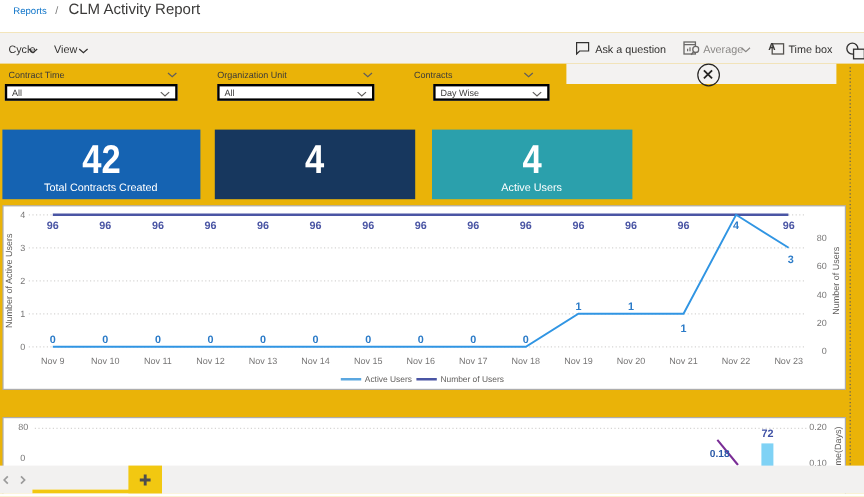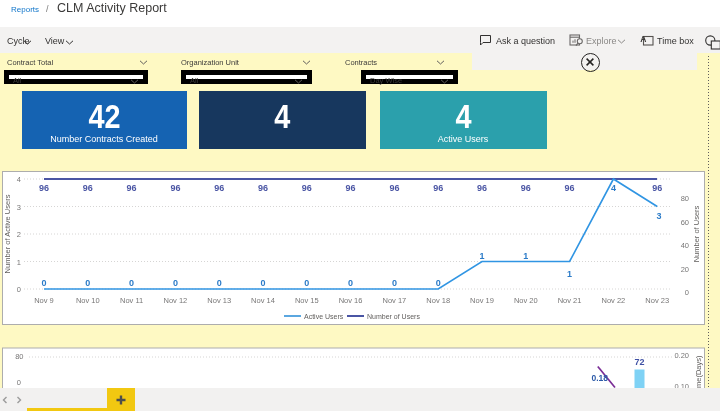--- a/index.html
+++ b/index.html
@@ -1,36 +1,36 @@
 <!DOCTYPE html>
 <html><head>
 <meta charset="utf-8">
 <style>
 * { margin:0; padding:0; box-sizing:border-box; }
 body { font-family:"Liberation Sans", sans-serif; background:#fff; }
-#app { position:relative; width:720px; height:411px; background:#fef9c3; overflow:hidden; }
+#app { position:relative; width:720px; height:411px; background:#eab308; overflow:hidden; }
 .abs { position:absolute; }
 
 #crumb { position:absolute; left:0; top:0; width:720px; height:27px; background:#fff; }
 #crumb .rep { position:absolute; left:11px; top:5px; font-size:8px; color:#1176ca; }
 #crumb .sl { position:absolute; left:46px; top:4px; font-size:9px; color:#7a7a7a; }
 #crumb .ttl { position:absolute; left:57px; top:1px; font-size:12.5px; font-weight:500; color:#3b3a39; }
 
 #menu { position:absolute; left:0; top:27px; width:720px; height:26px; background:#f3f2f1; font-size:9px; color:#323130; }
 #menu .it { position:absolute; top:9px; }
 
 #fgray { position:absolute; left:472px; top:53px; width:225px; height:17px; background:#f3f2f1; }
 .flabel { position:absolute; top:58px; font-size:7.5px; color:#3b3a39; }
 .fchev { position:absolute; top:60px; }
-.fdrop { position:absolute; top:70px; height:14px; border:5px solid #000000; background:#fff; font-size:7.5px; color:#3b3a39; line-height:12px; padding-left:4px; }
+.fdrop { position:absolute; top:70px; height:14px; border:2px solid #000000; background:#fff; font-size:7.5px; color:#3b3a39; line-height:12px; padding-left:4px; }
 .fdrop svg { position:absolute; right:4px; top:4px; }
 
 #closeb { position:absolute; left:581px; top:53px; width:19px; height:19px; border:1.8px solid #252423; border-radius:50%; }
 
-.card { position:absolute; top:91px; height:57.5px; color:#fff; text-align:center;margin-left:20px; }
+.card { position:absolute; top:108px; height:57.5px; color:#fff; text-align:center; }
 .card .num { position:absolute; left:0; right:0; top:7px; font-size:33.5px; font-weight:bold; transform:scaleX(0.86); }
 .card .lbl { position:absolute; left:0; right:0; bottom:5px; font-size:9px; }
 
 #tabbar { position:absolute; left:0; top:387.5px; width:720px; height:24.5px; background:#f2f1f0; }
 #tab1 { position:absolute; left:27px; top:0; width:80px; height:20.5px; background:#fff; text-align:center; font-size:8.5px; font-weight:700; color:#252423; line-height:25px;margin-top:20px; }
 #tabplus { position:absolute; left:107px; top:0; width:28px; height:24.5px; background:#f2c811; }
 #tabline { position:absolute; left:27px; top:20.5px; width:108px; height:4px; background:#f2c811; }
 </style>
 </head>
 <body>
@@ -57,39 +57,39 @@
       </svg>
     <span class="it" style="left:496px;">Ask a question</span>
 
     <svg class="abs" style="left:569px;top:7px;" width="14" height="14" viewBox="0 0 14 14">
         <rect x="1" y="1" width="9.5" height="10" fill="none" stroke="#6a6867" stroke-width="1.1"></rect>
         <path d="M1 3.2 h9.5" stroke="#6a6867" stroke-width="1.1"></path>
         <path d="M4 8.8 v-2.2 m2 2.2 v-3.5" stroke="#6a6867" stroke-width="1"></path>
         <circle cx="10.8" cy="7.2" r="2.5" fill="#f3f2f1" stroke="#6a6867" stroke-width="1.1"></circle>
         <path d="M9 9 l-2 2.6" stroke="#6a6867" stroke-width="1.2"></path>
       </svg>
-    <span class="it" style="left:586px;color:#8a8886;">Explore</span>
+    <span class="it" style="left:586px;color:#8a8886;">Average</span>
     <svg class="abs" style="left:617px;top:12px;" width="9" height="5" viewBox="0 0 9 5">
         <path d="M1 0.8 L4.5 4 L8 0.8" fill="none" stroke="#8a8886" stroke-width="1"></path>
       </svg>
 
     <svg class="abs" style="left:639px;top:7px;" width="15" height="13" viewBox="0 0 15 13">
         <rect x="4.5" y="2.5" width="9.5" height="8.5" fill="none" stroke="#55524f" stroke-width="1.1"></rect>
         <text x="4.2" y="8" font-size="8.5" font-weight="bold" fill="#3b3a39" text-anchor="middle" font-family="Liberation Sans">A</text>
       </svg>
     <span class="it" style="left:657px;">Time box</span>
 
     <svg class="abs" style="left:705px;top:8px;" width="15" height="15" viewBox="0 0 15 15">
         <circle cx="5.3" cy="5.5" r="4.6" fill="none" stroke="#323130" stroke-width="1.1"></circle>
         <rect x="6.3" y="6" width="9" height="8" fill="#f3f2f1" stroke="#323130" stroke-width="1.1"></rect>
       </svg>
   </div>
 
   <div id="fgray"></div>
-  <span class="flabel" style="left:7px;">Contract Total</span>
+  <span class="flabel" style="left:7px;">Contract Time</span>
   <svg class="fchev" style="left:139px;" width="9" height="5" viewBox="0 0 9 5">
       <path d="M1 0.8 L4.5 4 L8 0.8" fill="none" stroke="#605e5c" stroke-width="1"></path>
     </svg>
   <div class="fdrop" style="left:4px;width:144px;">All
     <svg width="9" height="5" viewBox="0 0 9 5">
         <path d="M1 0.8 L4.5 4 L8 0.8" fill="none" stroke="#605e5c" stroke-width="1"></path>
       </svg>
   </div>
 
   <span class="flabel" style="left:181px;">Organization Unit</span>
@@ -113,21 +113,21 @@
   </div>
 
   <div id="closeb">
     <svg width="16" height="16" viewBox="0 0 16 16" style="position:absolute;left:-0.3px;top:-0.3px;">
         <path d="M4.6 4.6 L11.4 11.4 M11.4 4.6 L4.6 11.4" stroke="#252423" stroke-width="1.5"></path>
       </svg>
   </div>
 
   <div class="card" style="left:1.5px;width:165px;background:#1563b2;">
     <div class="num">42</div>
-      <div class="lbl">Number Contracts Created</div>
+      <div class="lbl">Total Contracts Created</div>
   </div>
   <div class="card" style="left:179px;width:166.5px;background:#17375e;">
     <div class="num">4</div>
   </div>
   <div class="card" style="left:359.5px;width:167px;background:#2ba0ac;">
     <div class="num">4</div>
       <div class="lbl">Active Users</div>
   </div>
 
   <svg id="charts" class="abs" style="left:0;top:0;" width="720" height="414" viewBox="0 0 720 414" font-family="Liberation Sans, sans-serif">

